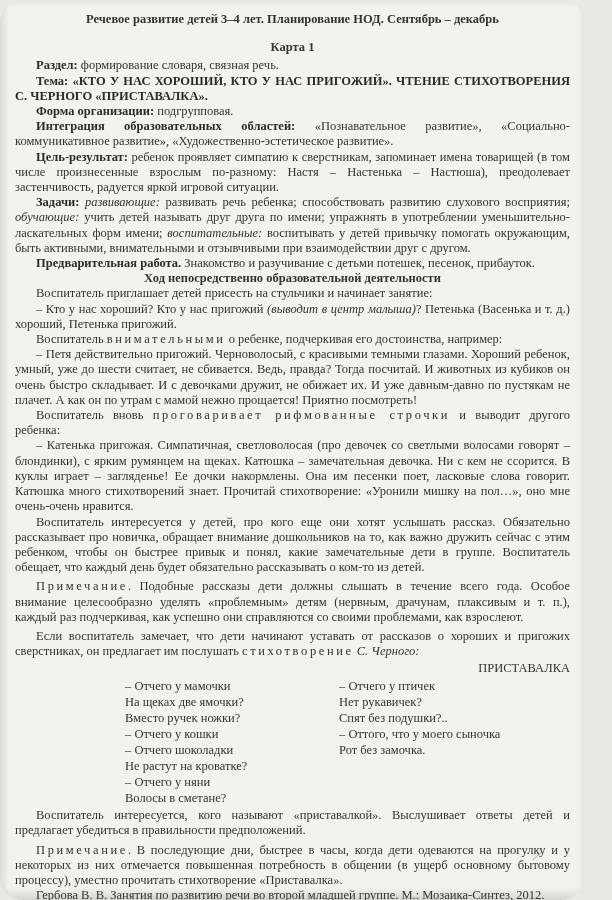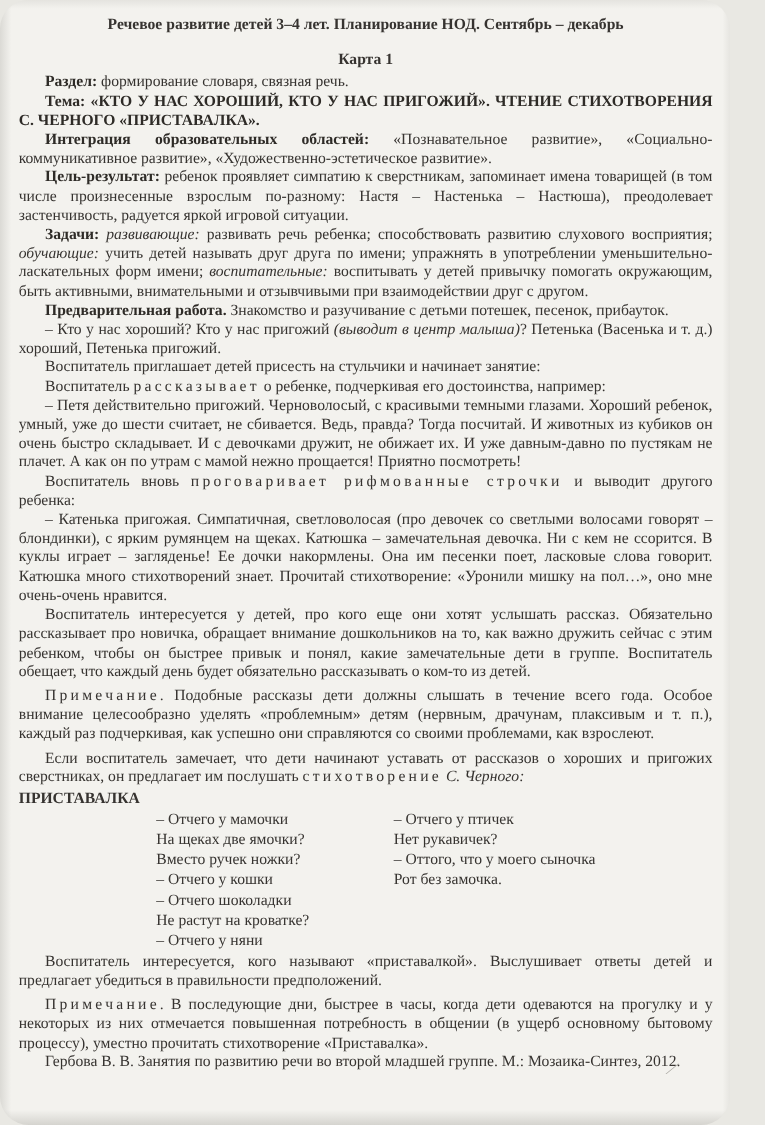--- a/index.html
+++ b/index.html
@@ -27,34 +27,35 @@
   .content {
     position: absolute;
     left: 15px; right: 14px; top: 8px;
     font-size: 12.5px;
     line-height: 15.2px;
     text-align: justify;
   }
   p { margin: 0; }
   .para { text-indent: 21px; }
   .center-bold { text-align: center; font-weight: bold; text-indent: 0; }
-  .center { text-align: left; text-indent: 0; font-weight: bold; }
+  .center { text-align: right; text-indent: 0; }
   .h-top    { margin: 4px 0 13px 0; }
   .h-karta  { margin: 0 0 3px 0; }
   .h-hod    { margin: 0; }
   .h-poemtitle { margin: 2px 0 1px 0; }
   .gap { margin-top: 4px; }
   .b { font-weight: bold; color: #2e2b27; }
   .i { font-style: italic; }
   .sp { letter-spacing: 2.6px; }
   .poem {
     display: flex;
     text-align: left;
     line-height: 16.1px;
     margin: 1px 0 2px 0;
+    gap: 24px;
   }
   .poem-col1 { margin-left: 110px; width: 190px; }
   .poem-col2 { }
   .poem-line { white-space: nowrap; }
   .pen-mark {
     position: absolute;
     left: 536px; top: 848px;
     font-size: 15px;
     color: #92908a;
     transform: rotate(10deg) skewX(-8deg);
@@ -64,47 +65,51 @@
 </style>
 </head>
 <body>
 
 <div class="page">
   <div class="content">
       <p class="center-bold h-top"><span>Речевое развитие детей 3–4 лет. Планирование НОД. Сентябрь – декабрь</span></p>
       <p class="center-bold h-karta"><span>Карта 1</span></p>
       <p class="para"><span class="b">Раздел:</span><span> формирование словаря, связная речь.</span></p>
       <p class="para"><span class="b">Тема: «КТО У НАС ХОРОШИЙ, КТО У НАС ПРИГОЖИЙ». ЧТЕНИЕ СТИХОТВОРЕНИЯ С. ЧЕРНОГО «ПРИСТАВАЛКА».</span></p>
+      <p class="para"><span class="b">Форма организации:</span><span> подгрупповая.</span></p>
       <p class="para"><span class="b">Интеграция образовательных областей:</span><span> «Познавательное развитие», «Социально-коммуникативное развитие», «Художественно-эстетическое развитие».</span></p>
       <p class="para"><span class="b">Цель-результат:</span><span> ребенок проявляет симпатию к сверстникам, запоминает имена товарищей (в том числе произнесенные взрослым по-разному: Настя – Настенька – Настюша), преодолевает застенчивость, радуется яркой игровой ситуации.</span></p>
       <p class="para"><span class="b">Задачи: </span><span class="i">развивающие:</span><span> развивать речь ребенка; способствовать развитию слухового восприятия; </span><span class="i">обучающие:</span><span> учить детей называть друг друга по имени; упражнять в употреблении уменьшительно-ласкательных форм имени; </span><span class="i">воспитательные:</span><span> воспитывать у детей привычку помогать окружающим, быть активными, внимательными и отзывчивыми при взаимодействии друг с другом.</span></p>
       <p class="para"><span class="b">Предварительная работа.</span><span> Знакомство и разучивание с детьми потешек, песенок, прибауток.</span></p>
+      <p class="center-bold h-hod"><span>Ход непосредственно образовательной деятельности</span></p>
+      <p class="para"><span>Воспитатель приглашает детей присесть на стульчики и начинает занятие:</span></p>
       <p class="para"><span>– Кто у нас хороший? Кто у нас пригожий </span><span class="i">(выводит в центр малыша)</span><span>? Петенька (Васенька и т. д.) хороший, Петенька пригожий.</span></p>
-      <p class="para"><span>Воспитатель приглашает детей присесть на стульчики и начинает занятие:</span></p>
-      <p class="para"><span>Воспитатель </span><span class="sp">рассказывает</span><span> о ребенке, подчеркивая его достоинства, например:</span></p>
+      <p class="para"><span>Воспитатель </span><span class="sp">внимательными</span><span> о ребенке, подчеркивая его достоинства, например:</span></p>
       <p class="para"><span>– Петя действительно пригожий. Черноволосый, с красивыми темными глазами. Хороший ребенок, умный, уже до шести считает, не сбивается. Ведь, правда? Тогда посчитай. И животных из кубиков он очень быстро складывает. И с девочками дружит, не обижает их. И уже давным-давно по пустякам не плачет. А как он по утрам с мамой нежно прощается! Приятно посмотреть!</span></p>
       <p class="para"><span>Воспитатель вновь </span><span class="sp">проговаривает рифмованные строчки</span><span> и выводит другого ребенка:</span></p>
       <p class="para"><span>– Катенька пригожая. Симпатичная, светловолосая (про девочек со светлыми волосами говорят – блондинки), с ярким румянцем на щеках. Катюшка – замечательная девочка. Ни с кем не ссорится. В куклы играет – загляденье! Ее дочки накормлены. Она им песенки поет, ласковые слова говорит. Катюшка много стихотворений знает. Прочитай стихотворение: «Уронили мишку на пол…», оно мне очень-очень нравится.</span></p>
       <p class="para"><span>Воспитатель интересуется у детей, про кого еще они хотят услышать рассказ. Обязательно рассказывает про новичка, обращает внимание дошкольников на то, как важно дружить сейчас с этим ребенком, чтобы он быстрее привык и понял, какие замечательные дети в группе. Воспитатель обещает, что каждый день будет обязательно рассказывать о ком-то из детей.</span></p>
       <p class="para gap"><span class="sp">Примечание</span><span>. Подобные рассказы дети должны слышать в течение всего года. Особое внимание целесообразно уделять «проблемным» детям (нервным, драчунам, плаксивым и т. п.), каждый раз подчеркивая, как успешно они справляются со своими проблемами, как взрослеют.</span></p>
       <p class="para gap"><span>Если воспитатель замечает, что дети начинают уставать от рассказов о хороших и пригожих сверстниках, он предлагает им послушать </span><span class="sp">стихотворение</span><span> </span><span class="i">С. Черного:</span></p>
       <p class="center h-poemtitle"><span>ПРИСТАВАЛКА</span></p>
       <div class="poem">
         <div class="poem-col1">
           <div class="poem-line">– Отчего у мамочки</div>
           <div class="poem-line">На щеках две ямочки?</div>
           <div class="poem-line">Вместо ручек ножки?</div>
           <div class="poem-line">– Отчего у кошки</div>
           <div class="poem-line">– Отчего шоколадки</div>
           <div class="poem-line">Не растут на кроватке?</div>
           <div class="poem-line">– Отчего у няни</div>
+          <div class="poem-line">Волосы в сметане?</div>
         </div>
         <div class="poem-col2">
           <div class="poem-line">– Отчего у птичек</div>
           <div class="poem-line">Нет рукавичек?</div>
+          <div class="poem-line">Спят без подушки?..</div>
           <div class="poem-line">– Оттого, что у моего сыночка</div>
           <div class="poem-line">Рот без замочка.</div>
         </div>
       </div>
       <p class="para"><span>Воспитатель интересуется, кого называют «приставалкой». Выслушивает ответы детей и предлагает убедиться в правильности предположений.</span></p>
       <p class="para gap"><span class="sp">Примечание</span><span>. В последующие дни, быстрее в часы, когда дети одеваются на прогулку и у некоторых из них отмечается повышенная потребность в общении (в ущерб основному бытовому процессу), уместно прочитать стихотворение «Приставалка».</span></p>
       <p class="para"><span>Гербова В. В. Занятия по развитию речи во второй младшей группе. М.: Мозаика-Синтез, 2012.</span></p>
     </div>
   <div class="pen-mark">∕</div>
 </div>

